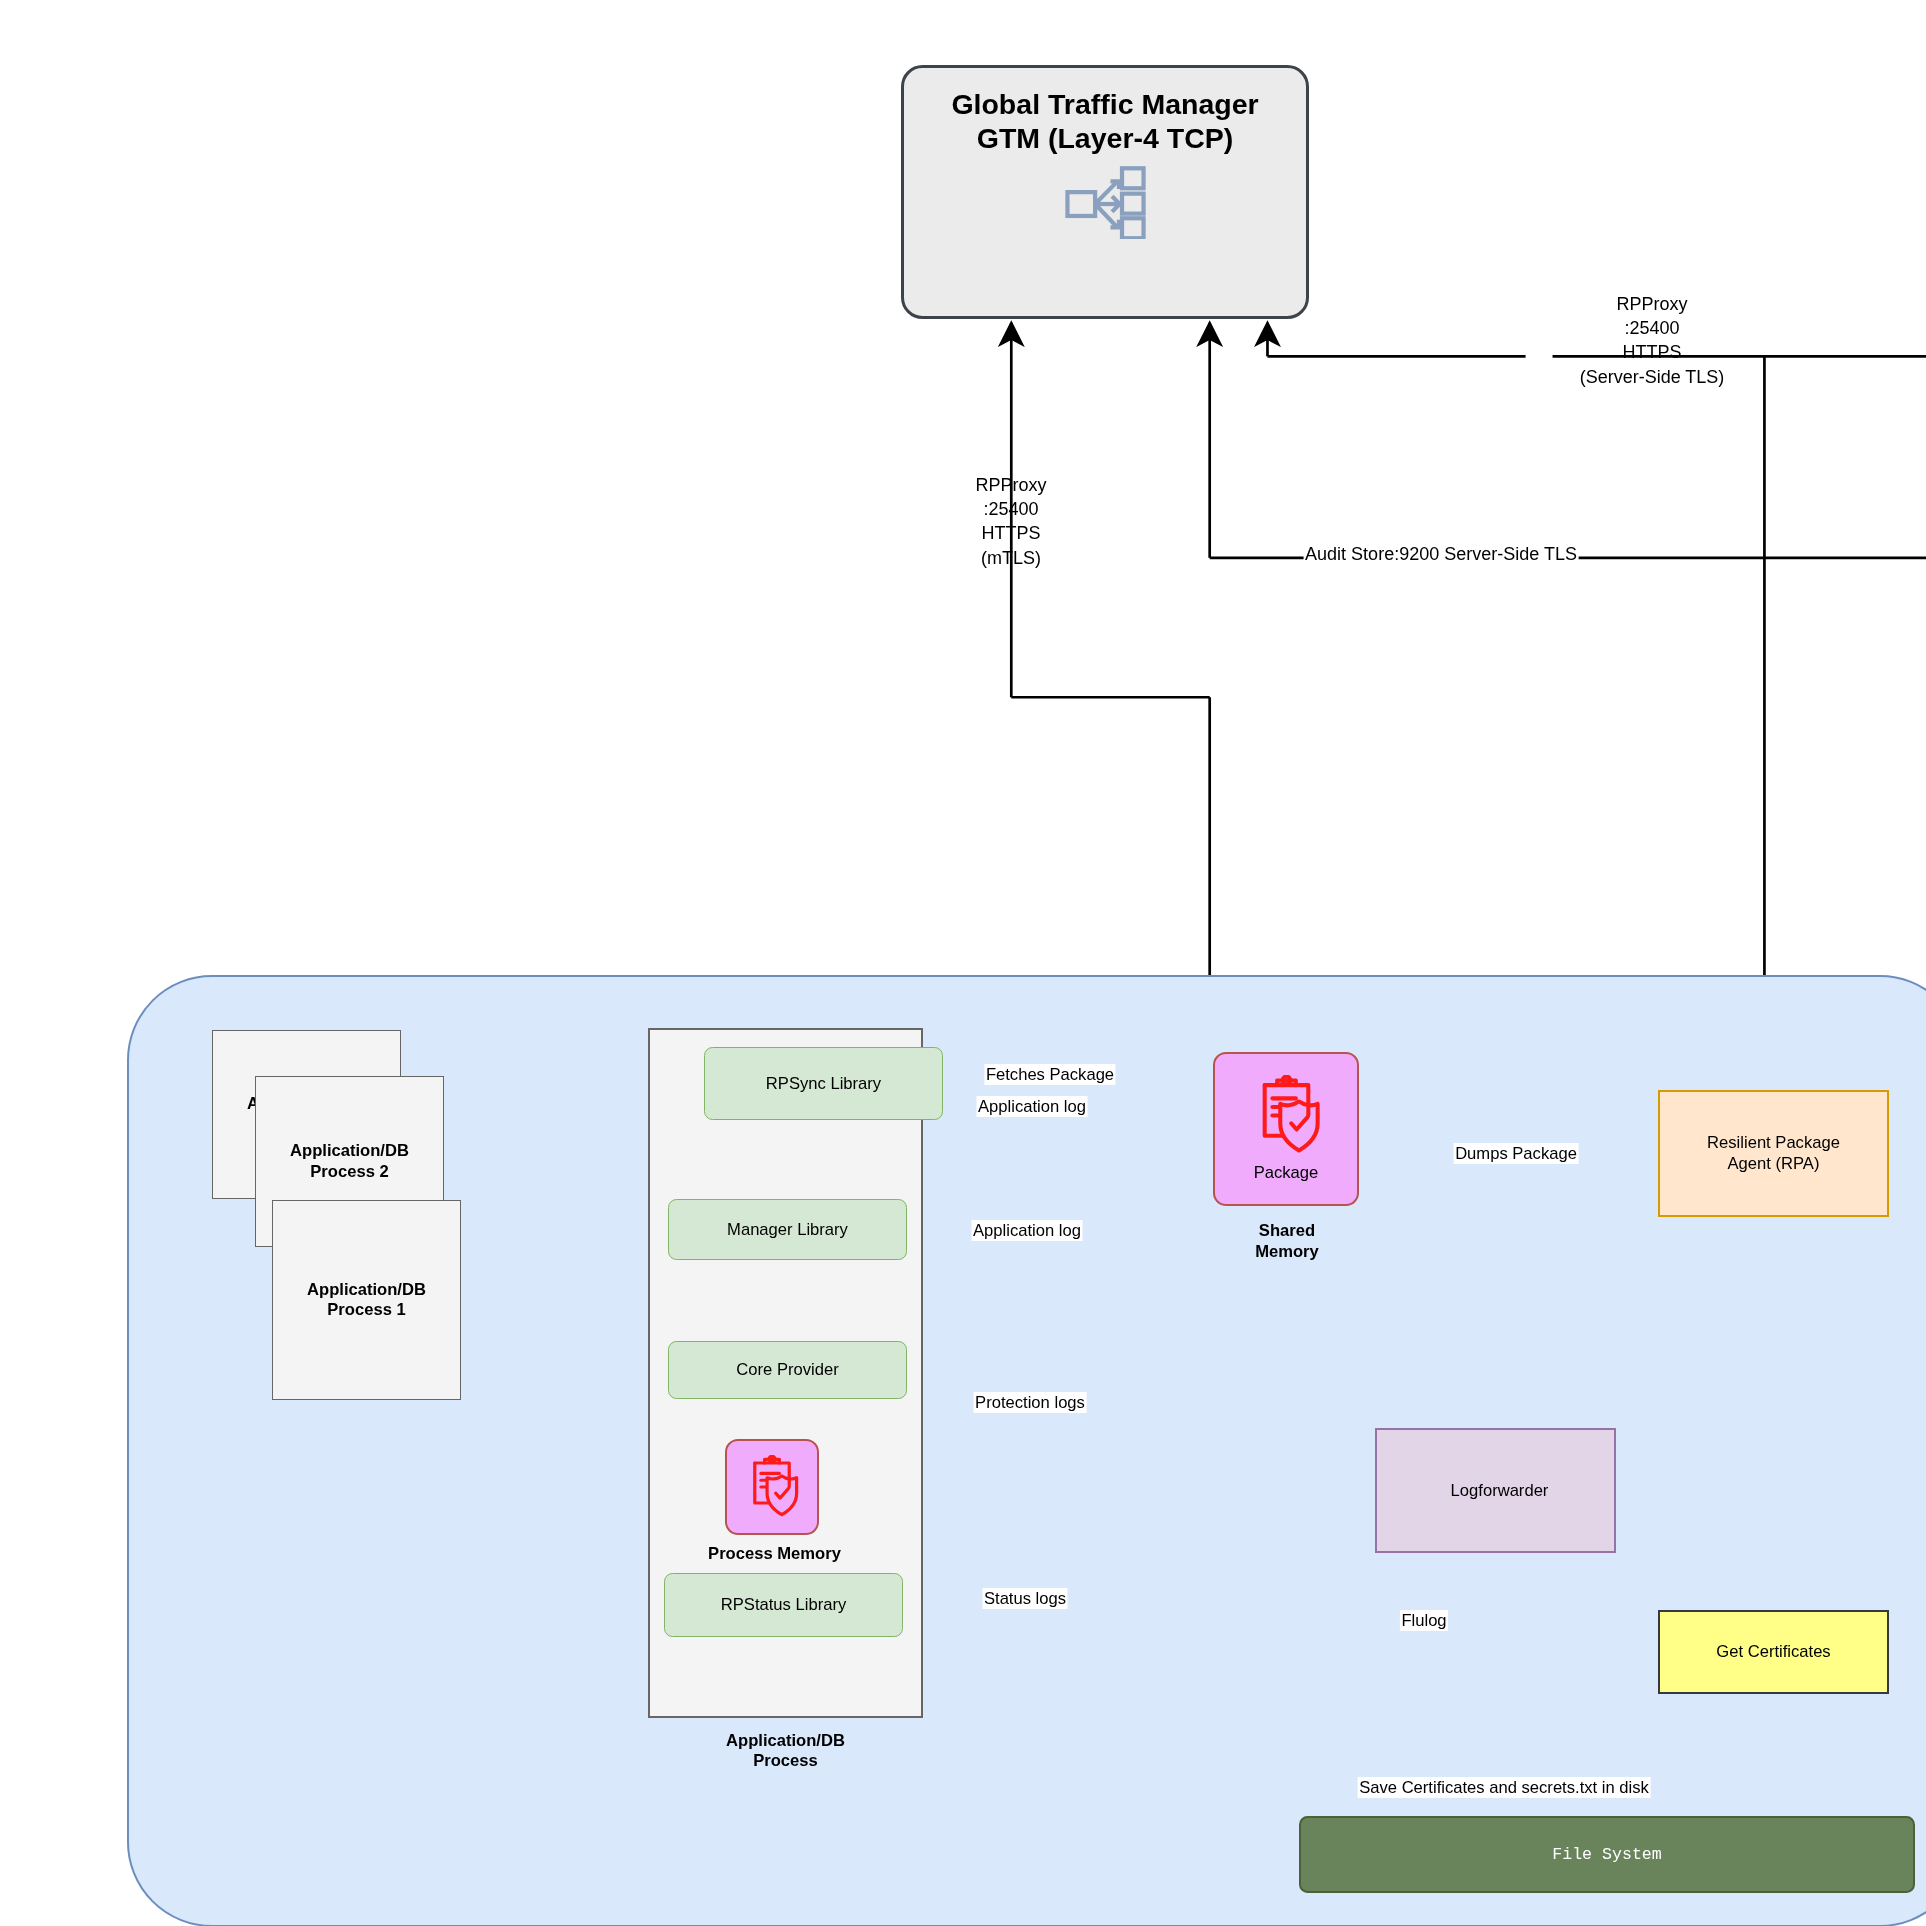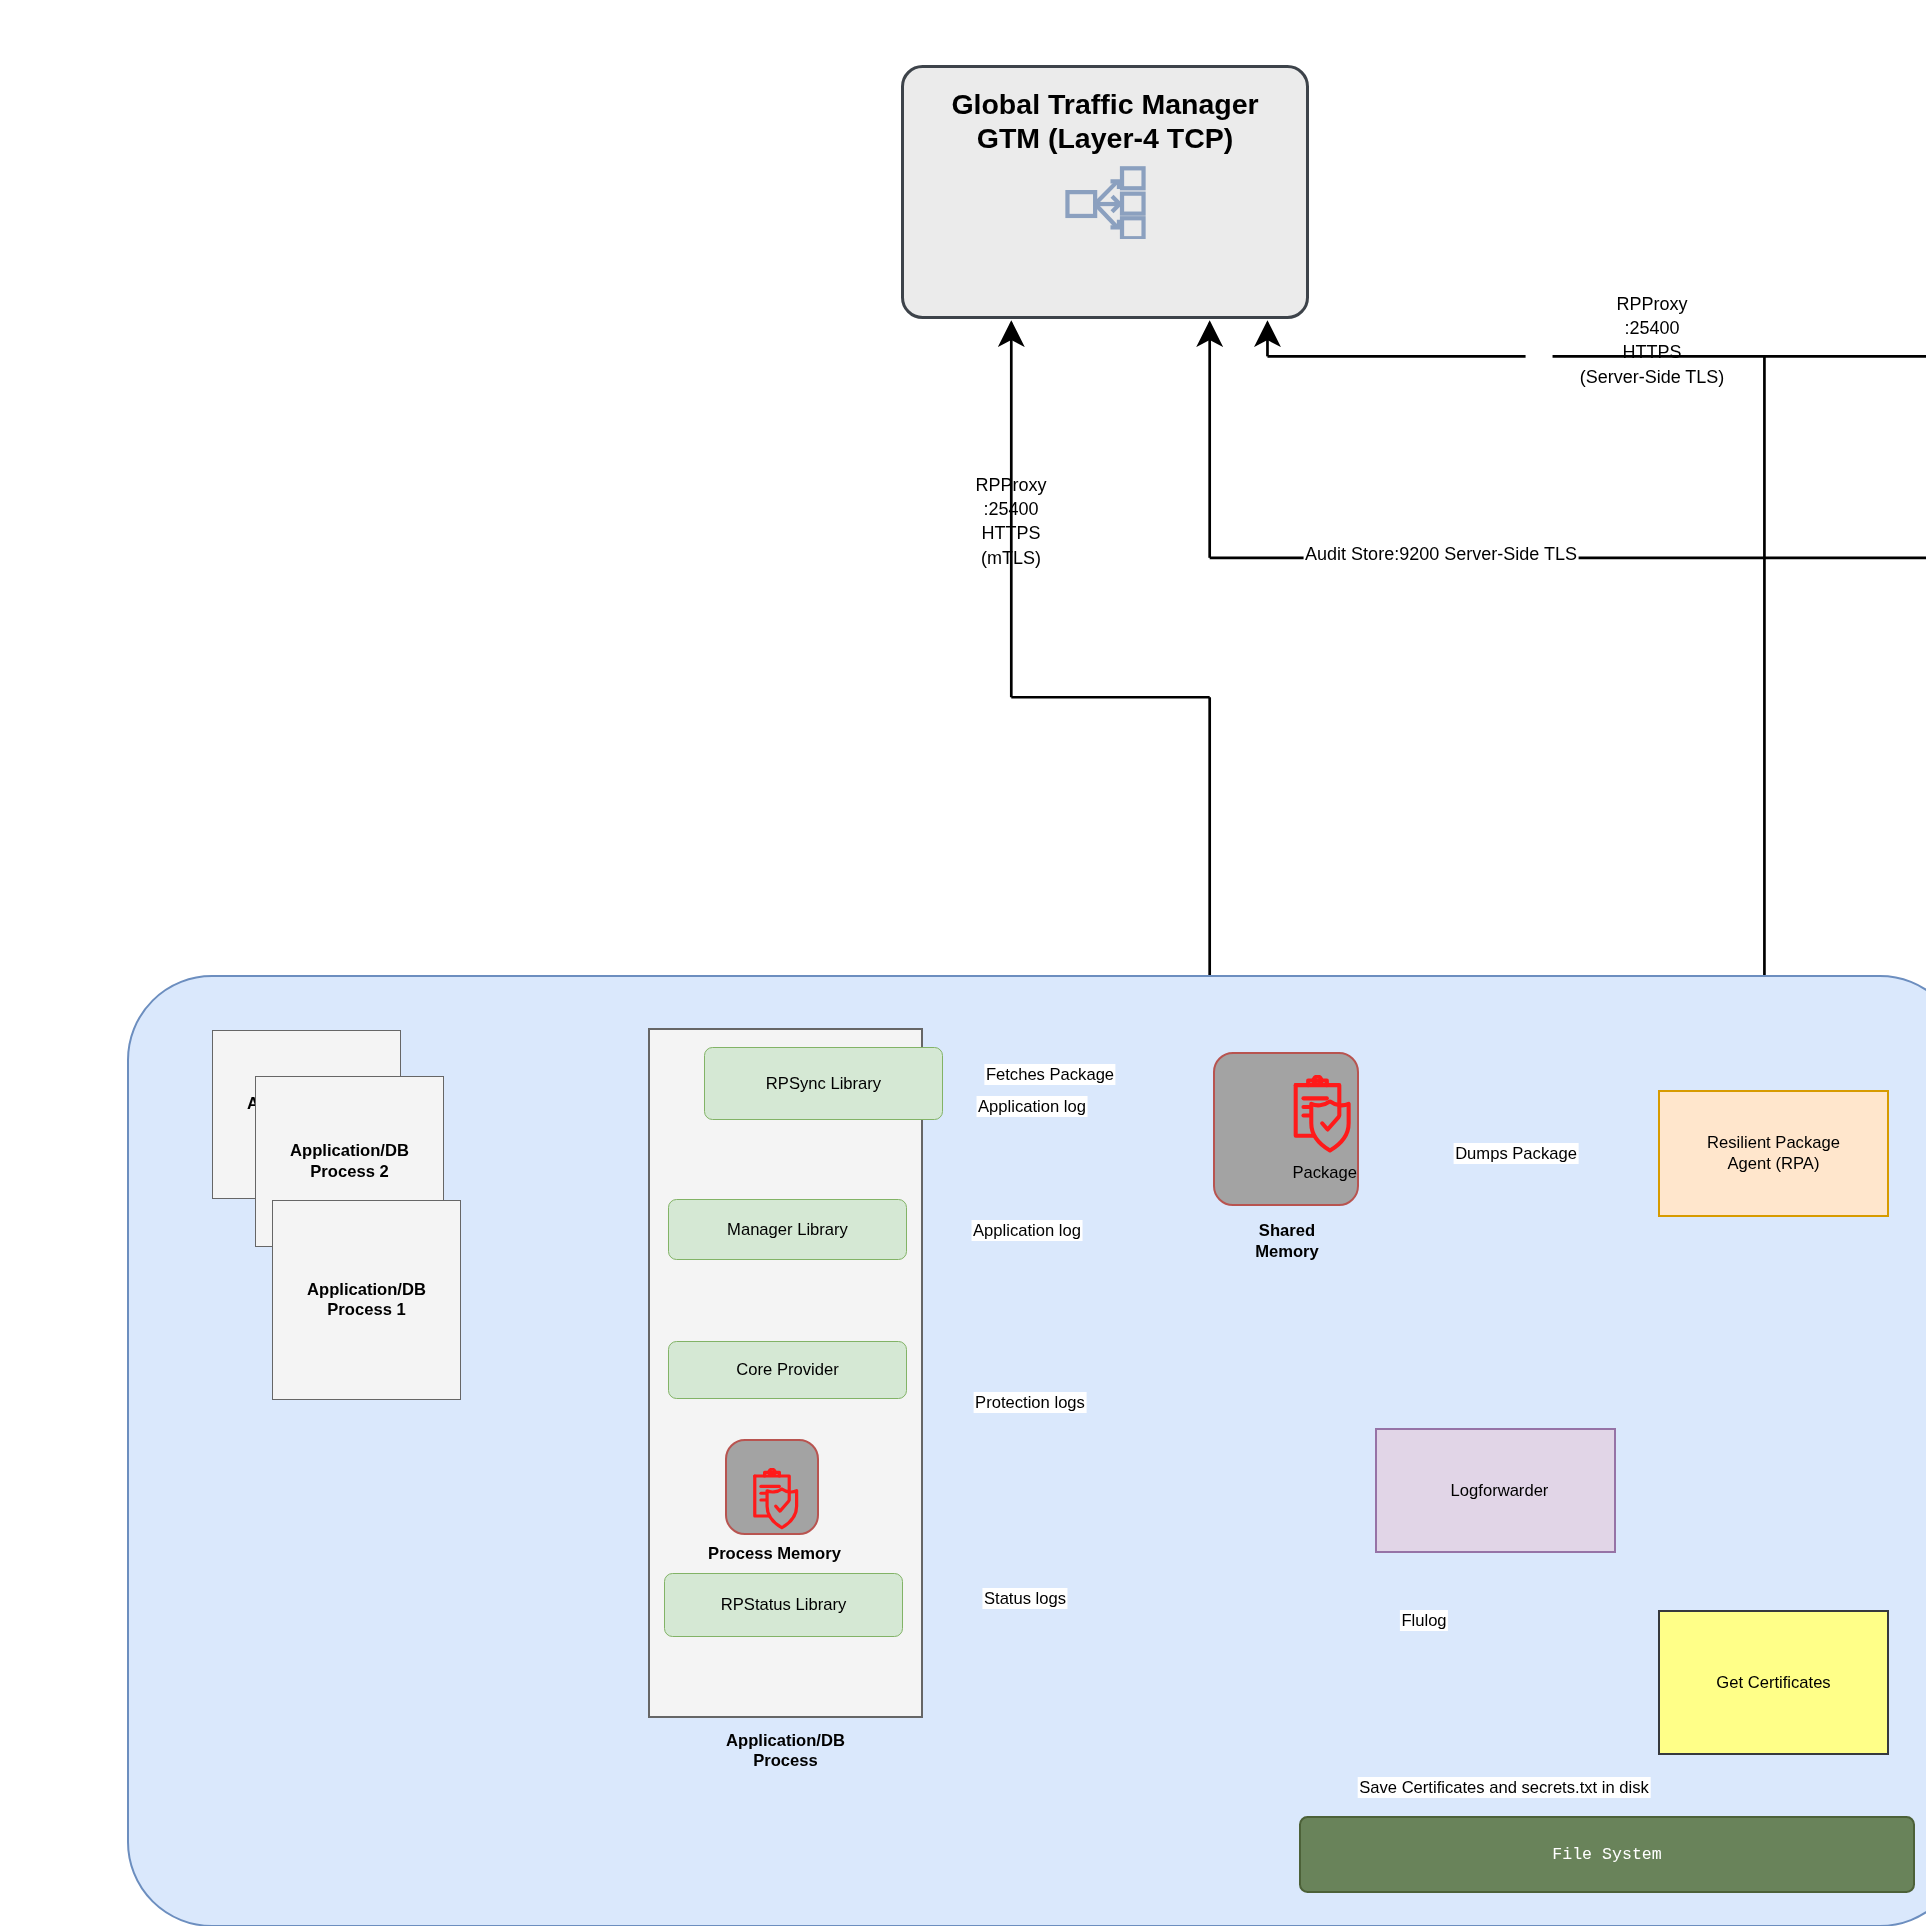--- a/index.html
+++ b/index.html
@@ -48,21 +48,21 @@
     background:#d5e8d4;border:1.9px solid #82b366;border-radius:8.5px;
     font-size:16.6px;color:#000;
   }
   .lib-rpsync {left:668px;top:1047px;width:239px;height:73px;margin-left:36px;}
   .lib-rpdecode{left:668px;top:1199px;width:239px;height:61px;}
   .lib-core    {left:668px;top:1341px;width:239px;height:58px;}
   .lib-rpstatus{left:664px;top:1573px;width:239px;height:64px;}
 
   
   .memcard{
-    background:#a3a3a3;border:2.7px solid #b85450;border-radius:20px;align-items:flex-end;
+    background:#f0abfc;border:2.7px solid #b85450;border-radius:13px;
   }
   .proc-mem-card{left:725px;top:1439px;width:94px;height:96px;}
   .proc-mem-caption{
     left:655px;top:1542px;width:239px;height:23px;
     font-size:16.6px;font-weight:bold;color:#000;
   }
 
   .pkg-card{
     left:1213px;top:1052px;width:146px;height:154px;
     flex-direction:column;justify-content:center;
@@ -82,21 +82,21 @@
 
   
   .logfwd{
     left:1375px;top:1428px;width:241px;height:125px;
     background:#e1d5e7;border:2.3px solid #9673a6;
     font-size:16.6px;color:#000;padding-left:8px;
   }
 
   
   .getcerts{
-    left:1658px;top:1610px;width:231px;height:145px;
+    left:1658px;top:1610px;width:231px;height:84px;
     background:#ffff88;border:2.3px solid #36393d;
     font-size:16.6px;color:#000;
   }
 
   
   .filesystem{
     left:1299px;top:1816px;width:616px;height:77px;
     background:#69835a;border:2.3px solid #4c6138;border-radius:8.5px;
     font-size:16.6px;color:#ffffff;font-family:Liberation Mono, monospace;
   }

